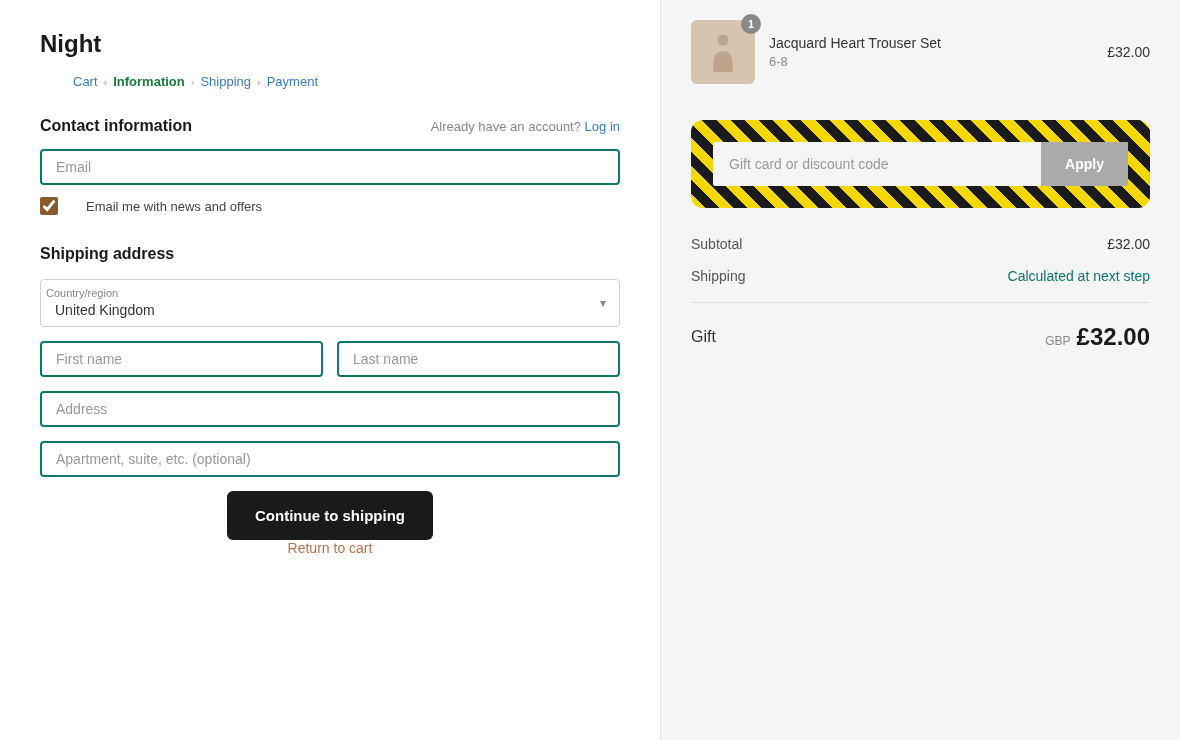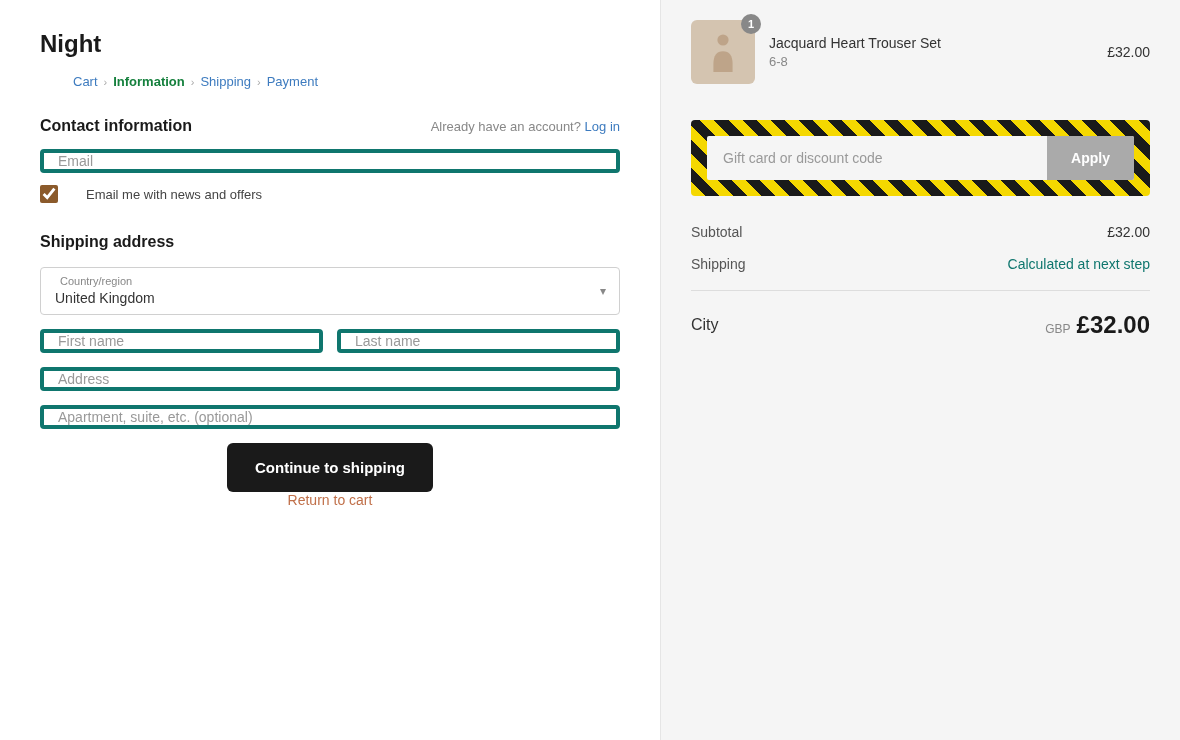--- a/index.html
+++ b/index.html
@@ -67,22 +67,22 @@
       font-size: 13px;
       color: #888;
     }
     .login-link a {
       color: #3d7bbf;
       text-decoration: none;
     }
 
     .form-input {
       width: 100%;
-      padding: 0 14px;
-      border: 4px solid #0f766e;
+      padding: 8px 14px;
+      border: 2px solid #0f766e;
       border-radius: 4px;
       font-size: 14px;
       color: #333;
       background: #fff;
       outline: none;
       transition: border-color 0.2s;
     }
     .form-input::placeholder {
       color: #999;
     }
@@ -116,21 +116,21 @@
       margin-bottom: 16px;
     }
 
     .country-select-wrapper {
       position: relative;
       margin-bottom: 14px;
     }
     .country-select-label {
       position: absolute;
       top: 8px;
-      left: 20px;
+      left: 6px;
       font-size: 11px;
       color: #888;
     }
     .country-select {
       width: 100%;
       padding: 22px 14px 8px 14px;
       border: 1px solid #d0d0d0;
       border-radius: 4px;
       font-size: 14px;
       color: #333;
@@ -287,22 +287,22 @@
       margin-bottom: 20px;
     }
     .hazard-border {
       background: repeating-linear-gradient(
         45deg,
         #f5d800,
         #f5d800 10px,
         #1a1a1a 10px,
         #1a1a1a 20px
       );
-      padding: 16px;
-      border-radius: 4px;
+      padding: 22px;
+      border-radius: 12px;
     }
     .discount-inner {
       background: #f5f5f5;
       display: flex;
       gap: 0;
       border-radius: 2px;
     }
     .discount-input {
       flex: 1;
       padding: 14px 16px;
@@ -477,21 +477,21 @@
       <span class="value">£32.00</span>
     </div>
     <div class="totals-row">
       <span class="label">Shipping</span>
       <span class="muted">Calculated at next step</span>
     </div>
 
     <hr class="totals-divider">
 
     <div class="total-row">
-      <span class="total-label">City</span>
+      <span class="total-label">Gift</span>
       <div class="total-value-group">
         <span class="total-currency">GBP</span>
         <span class="total-value">£32.00</span>
       </div>
     </div>
   </div>
 
 </div>
 
 </body></html>

